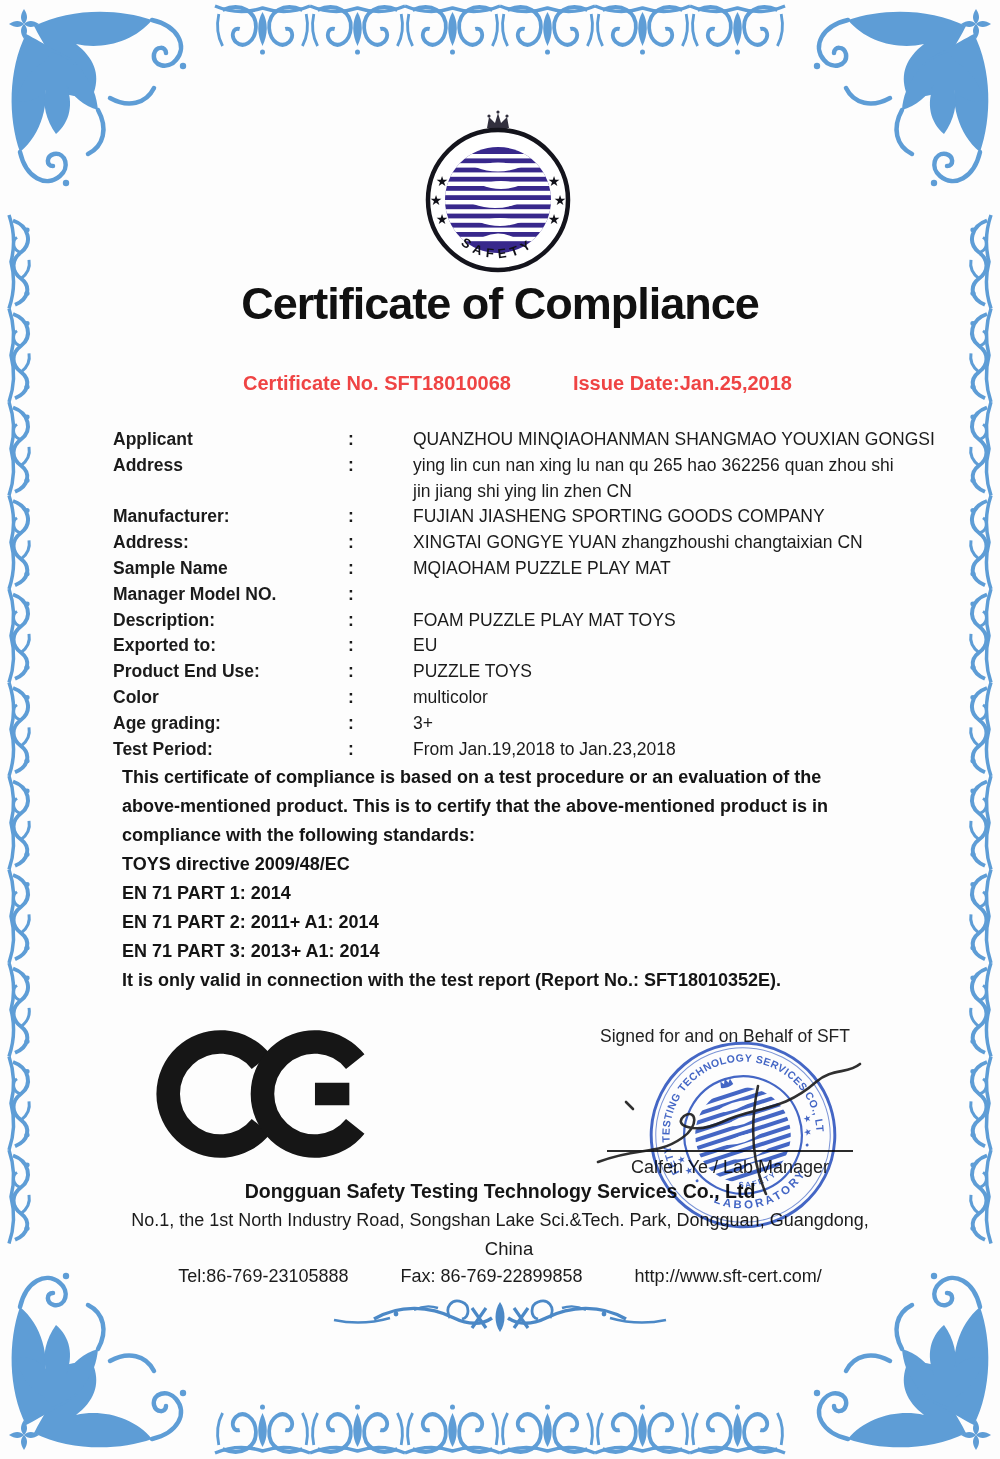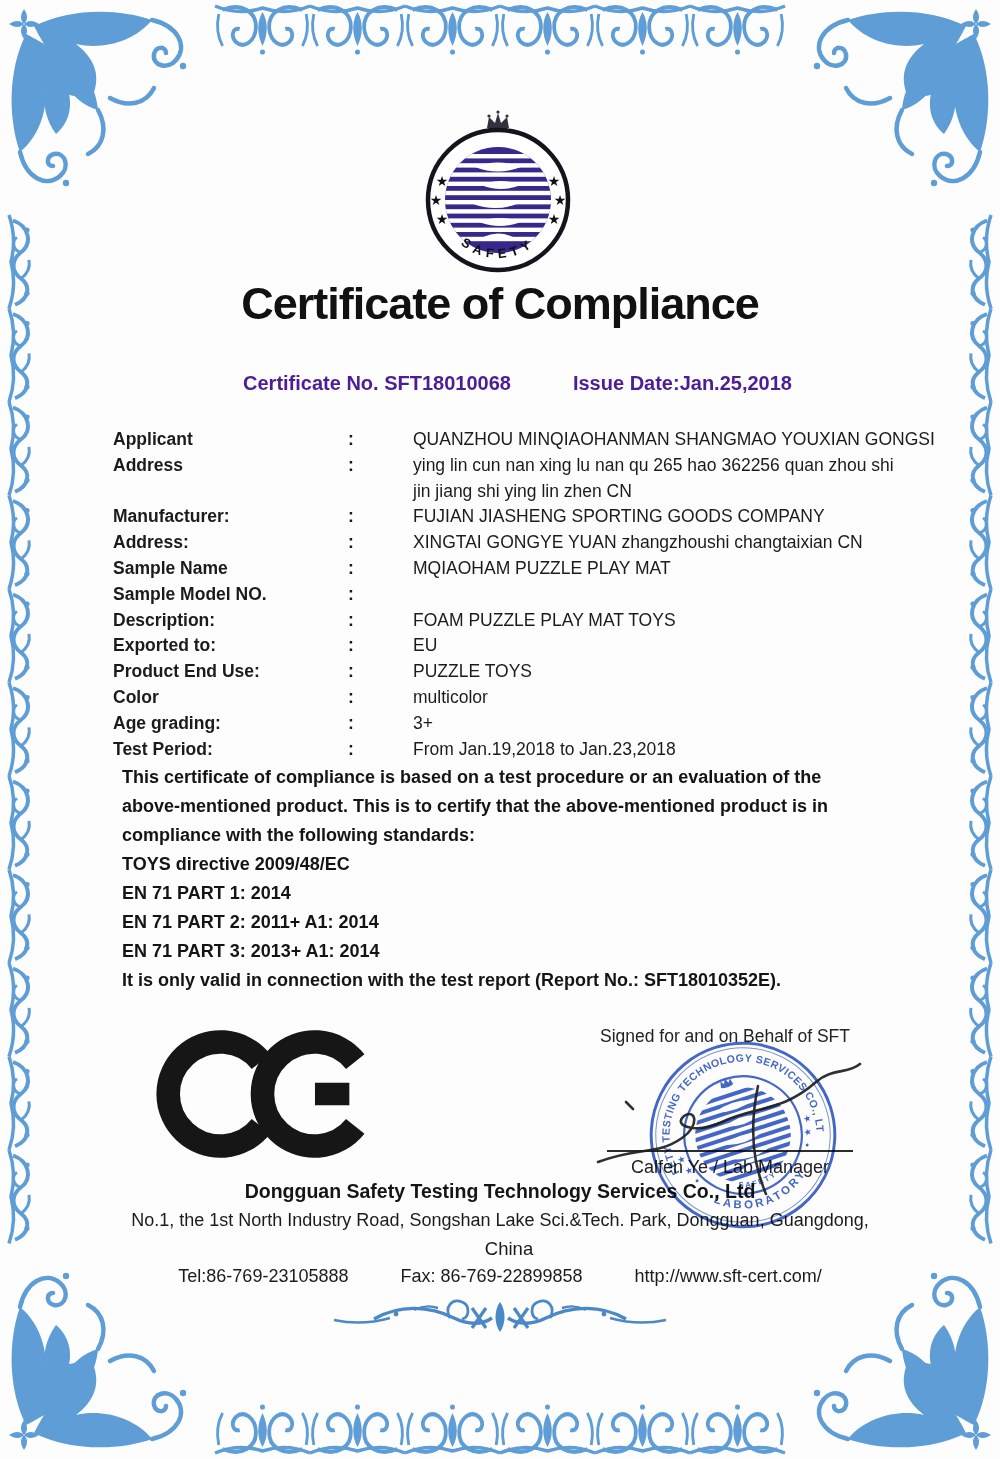--- a/index.html
+++ b/index.html
@@ -12,21 +12,21 @@
   svg{display:block;}
 
   
   .logo{left:417px;top:106px;width:162px;height:168px;}
   .title{
     left:0;right:0;top:278px;text-align:center;
     font-size:45px;font-weight:700;letter-spacing:-1px;color:#111;
   }
   .certline{
     left:0;right:0;top:372px;display:flex;justify-content:center;gap:62px;
-    font-size:20px;font-weight:700;color:#4c1d95;margin-left:35px;
+    font-size:20px;font-weight:700;color:#ef4444;margin-left:35px;
   }
 
   
   .fields{left:113px;top:427px;width:800px;font-size:17.5px;line-height:25.8px;}
   .frow{display:flex;align-items:flex-start;gap:43px;}
   .flabel{width:192px;font-weight:700;flex:none;}
   .fcolon{width:22px;flex:none;font-weight:700;}
   .fvalue{width:575px;}
   .nowrap{white-space:nowrap;}
 
@@ -221,21 +221,21 @@
       <span class="flabel">Address:</span>
       <span class="fcolon">:</span>
       <span class="fvalue nowrap">XINGTAI GONGYE YUAN zhangzhoushi changtaixian CN</span>
     </div>
     <div class="frow">
       <span class="flabel">Sample Name</span>
       <span class="fcolon">:</span>
       <span class="fvalue nowrap">MQIAOHAM PUZZLE PLAY MAT</span>
     </div>
     <div class="frow">
-      <span class="flabel">Sample Model NO.</span>
+      <span class="flabel">Manager Model NO.</span>
       <span class="fcolon">:</span>
     </div>
     <div class="frow">
       <span class="flabel">Description:</span>
       <span class="fcolon">:</span>
       <span class="fvalue nowrap">FOAM PUZZLE PLAY MAT TOYS</span>
     </div>
     <div class="frow">
       <span class="flabel">Exported to:</span>
       <span class="fcolon">:</span>

